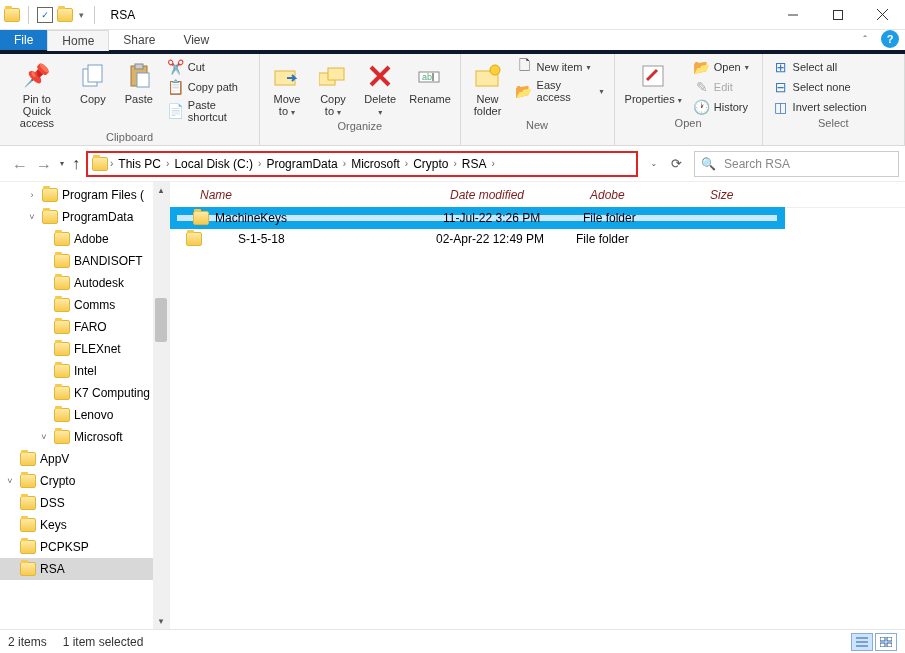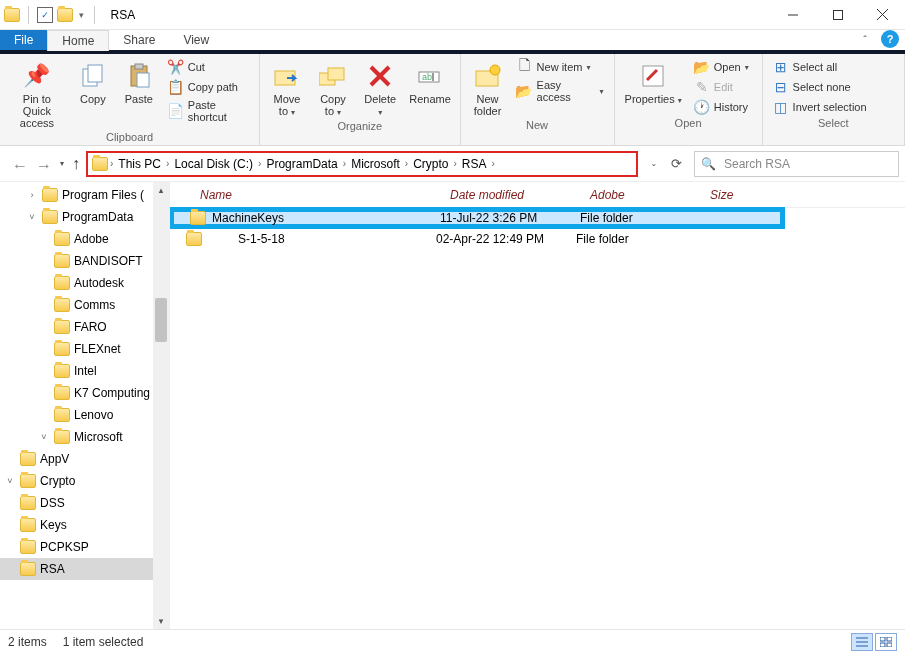--- a/index.html
+++ b/index.html
@@ -64,21 +64,21 @@
   .tree .node.selected { background: #d8d8d8; }
   .scroll-track { position: absolute; right: 0; top: 0; bottom: 0; width: 16px; background: #f0f0f0; }
   .scroll-thumb { position: absolute; right: 2px; width: 12px; background: #c2c2c2; border-radius: 2px; }
   .scroll-btn { position: absolute; right: 0; width: 16px; height: 16px; background: #f0f0f0; display: flex; align-items: center; justify-content: center; font-size: 9px; color: #555; }
 
   
   .filelist { flex: 1; display: flex; flex-direction: column; }
   .columns { height: 26px; display: flex; align-items: center; border-bottom: 1px solid #eee; padding-left: 24px; color: #7f1d1d; font-size: 12px; font-style: italic; }
   .columns .col-h { padding: 0 6px; }
   .rows .row { height: 22px; display: flex; align-items: center; padding-left: 10px; font-size: 12px; }
-  .rows .row.selected { background: #cce8ff; border: 5px solid #0ea5e9; margin: -1px 120px -1px -1px; }
+  .rows .row.selected { background: #cce8ff; border: 8px solid #0ea5e9; margin: -1px 120px -1px -1px; }
   .rows .cell { padding: 0 6px; }
   .rows .name-cell { display: flex; align-items: center; gap: 6px; }
 
   
   .statusbar { height: 24px; border-top: 1px solid #e5e5e5; display: flex; align-items: center; font-size: 12px; padding: 0 8px; gap: 16px; color: #333; }
   .statusbar .views { margin-left: auto; display: flex; gap: 2px; }
   .view-btn { width: 22px; height: 18px; border: 1px solid #88aadd; display: flex; align-items: center; justify-content: center; font-size: 10px; }
   .view-btn.active { background: #cce4ff; }
 
   svg { display: block; }

